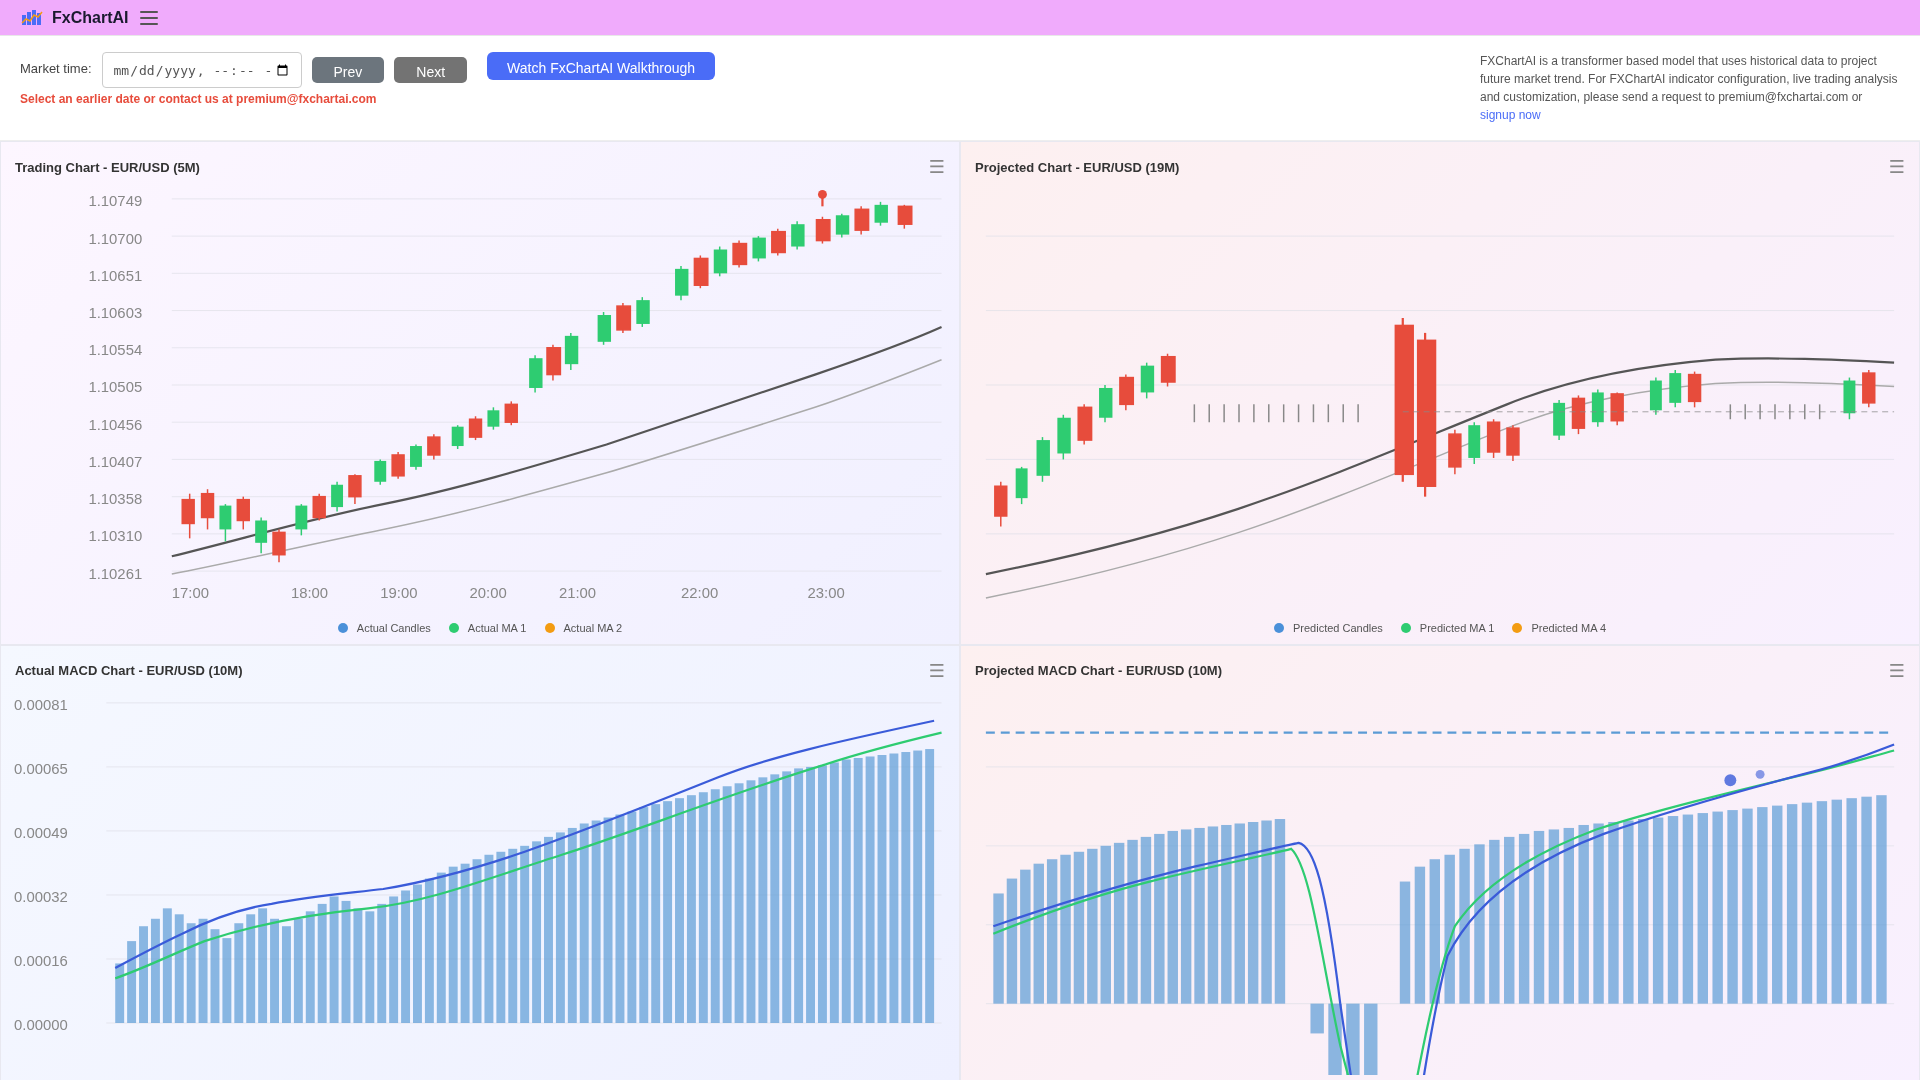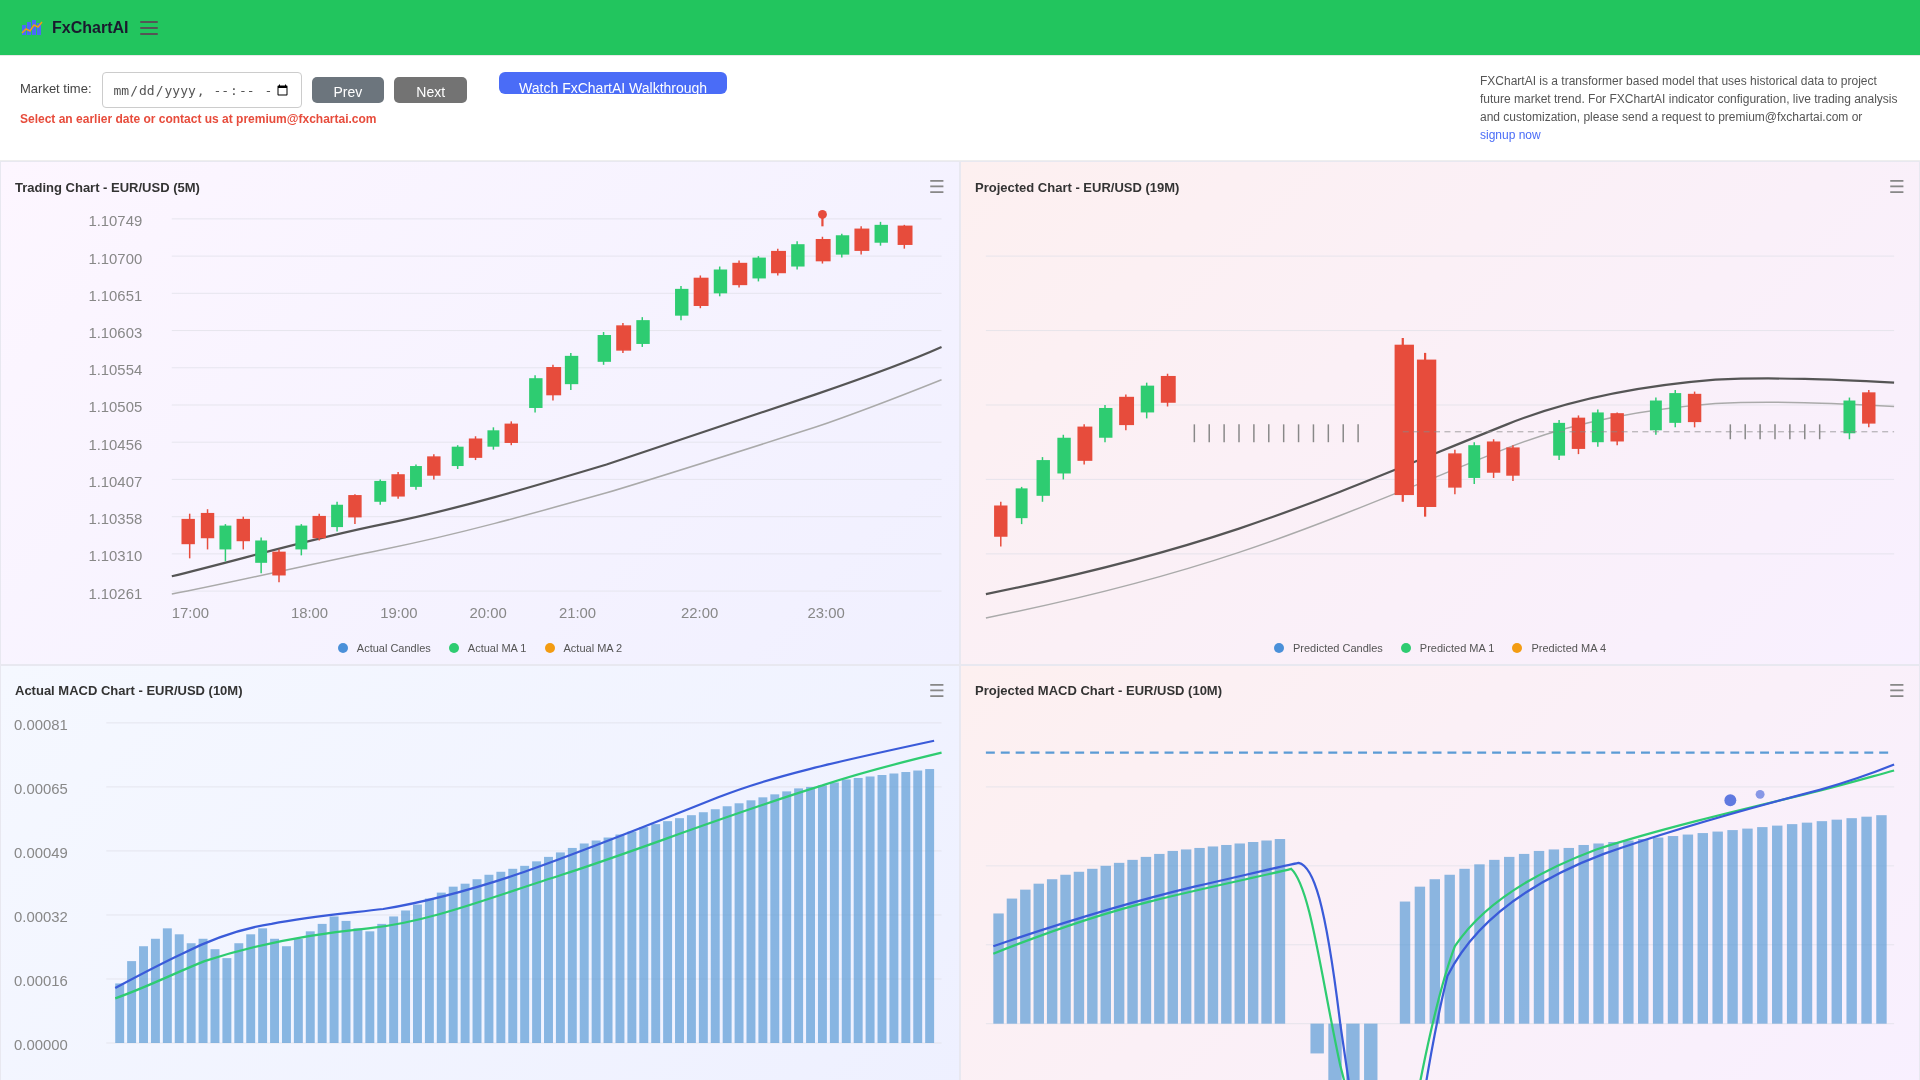--- a/index.html
+++ b/index.html
@@ -1,50 +1,50 @@
 <!DOCTYPE html>
 <html><head>
   <meta charset="utf-8">
   <style>
     * { box-sizing: border-box; margin: 0; padding: 0; }
     body { font-family: -apple-system, BlinkMacSystemFont, 'Segoe UI', sans-serif; background: #f8f9fa; color: #333; font-size: 13px; }
     
     
     .navbar {
-      display: flex; align-items: center; padding: 0 20px; height: 56px;
-      background: #22c55e; border-bottom: 1px solid #e8e8e8;
+      display: flex; align-items: center; padding: 0 20px; height: 36px;
+      background: #f0abfc; border-bottom: 1px solid #e8e8e8;
     }
     .navbar-logo { display: flex; align-items: center; gap: 8px; font-weight: 700; font-size: 16px; color: #1a1a2e; }
     .logo-icon { width: 24px; height: 24px; display: flex; align-items: center; justify-content: center; }
     .hamburger { margin-left: 12px; cursor: pointer; display: flex; flex-direction: column; gap: 4px; }
     .hamburger span { width: 18px; height: 2px; background: #555; border-radius: 2px; }
 
     
     .controls-bar {
-      display: flex; align-items: flex-start; padding: 16px 20px; gap: 32px;
+      display: flex; align-items: flex-start; padding: 16px 20px; gap: 20px;
       background: #fff; border-bottom: 1px solid #eee;
     }
     .market-time-section { display: flex; flex-direction: column; gap: 4px; }
     .market-time-label { font-size: 13px; font-weight: 500; color: #444; margin-bottom: 4px; }
     .market-time-row { display: flex; align-items: center; gap: 10px; }
     .date-input {
       border: 1px solid #ccc; border-radius: 4px; padding: 6px 10px;
       font-size: 13px; color: #555; width: 200px; height: 36px;
     }
     .btn-nav {
       padding: 7px 22px; border-radius: 5px; border: none; cursor: pointer;
       font-size: 14px; font-weight: 500; height: 26px;
     }
     .btn-prev { background: #6c757d; color: #fff; }
     .btn-next { background: #737373; color: #fff; }
     .error-text { font-size: 12px; color: #e74c3c; font-weight: bold; }
     .watchthrough-btn {
       background: #4a6cf7; color: #fff; border: none; border-radius: 6px;
       padding: 8px 20px; font-size: 14px; font-weight: 500; cursor: pointer;
-      height: 22px; white-space: nowrap;
+      height: 28px; white-space: nowrap;
     }
     .info-section { margin-left: auto; max-width: 420px; font-size: 12px; color: #555; line-height: 1.5; }
     .info-section a { color: #4a6cf7; text-decoration: none; }
     .controls-right { display: flex; align-items: flex-start; gap: 24px; flex: 1; }
 
     
     .charts-grid { display: grid; grid-template-columns: 1fr 1fr; gap: 0; }
     
     .chart-panel {
       background: linear-gradient(135deg, #fdf6ff 0%, #f0f0ff 100%);

